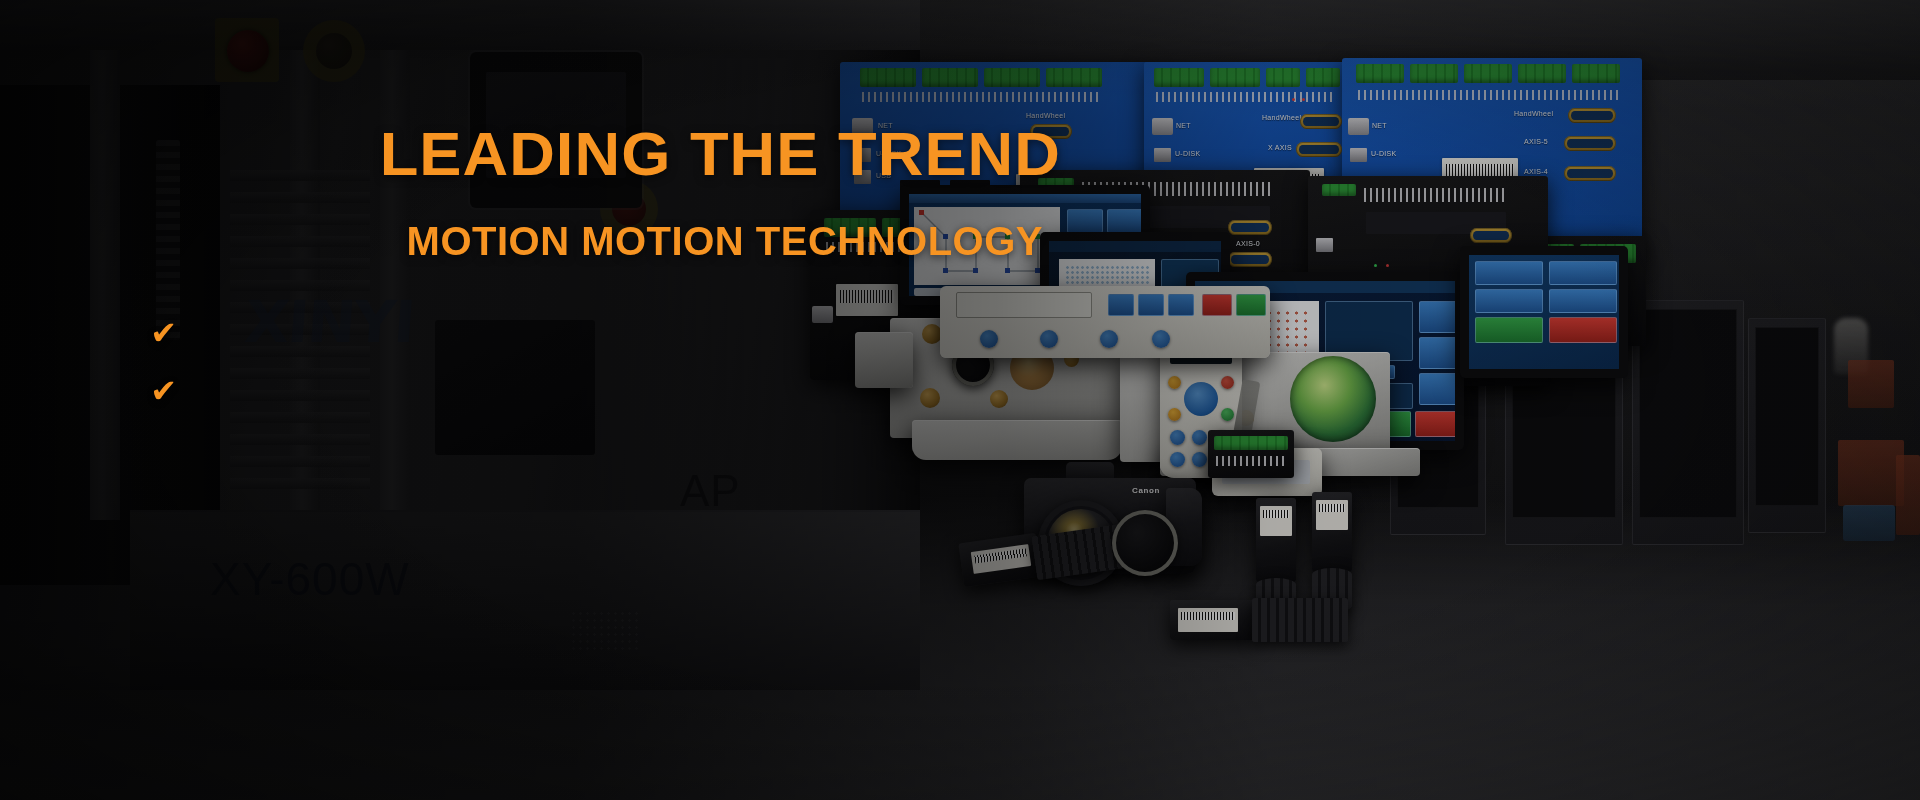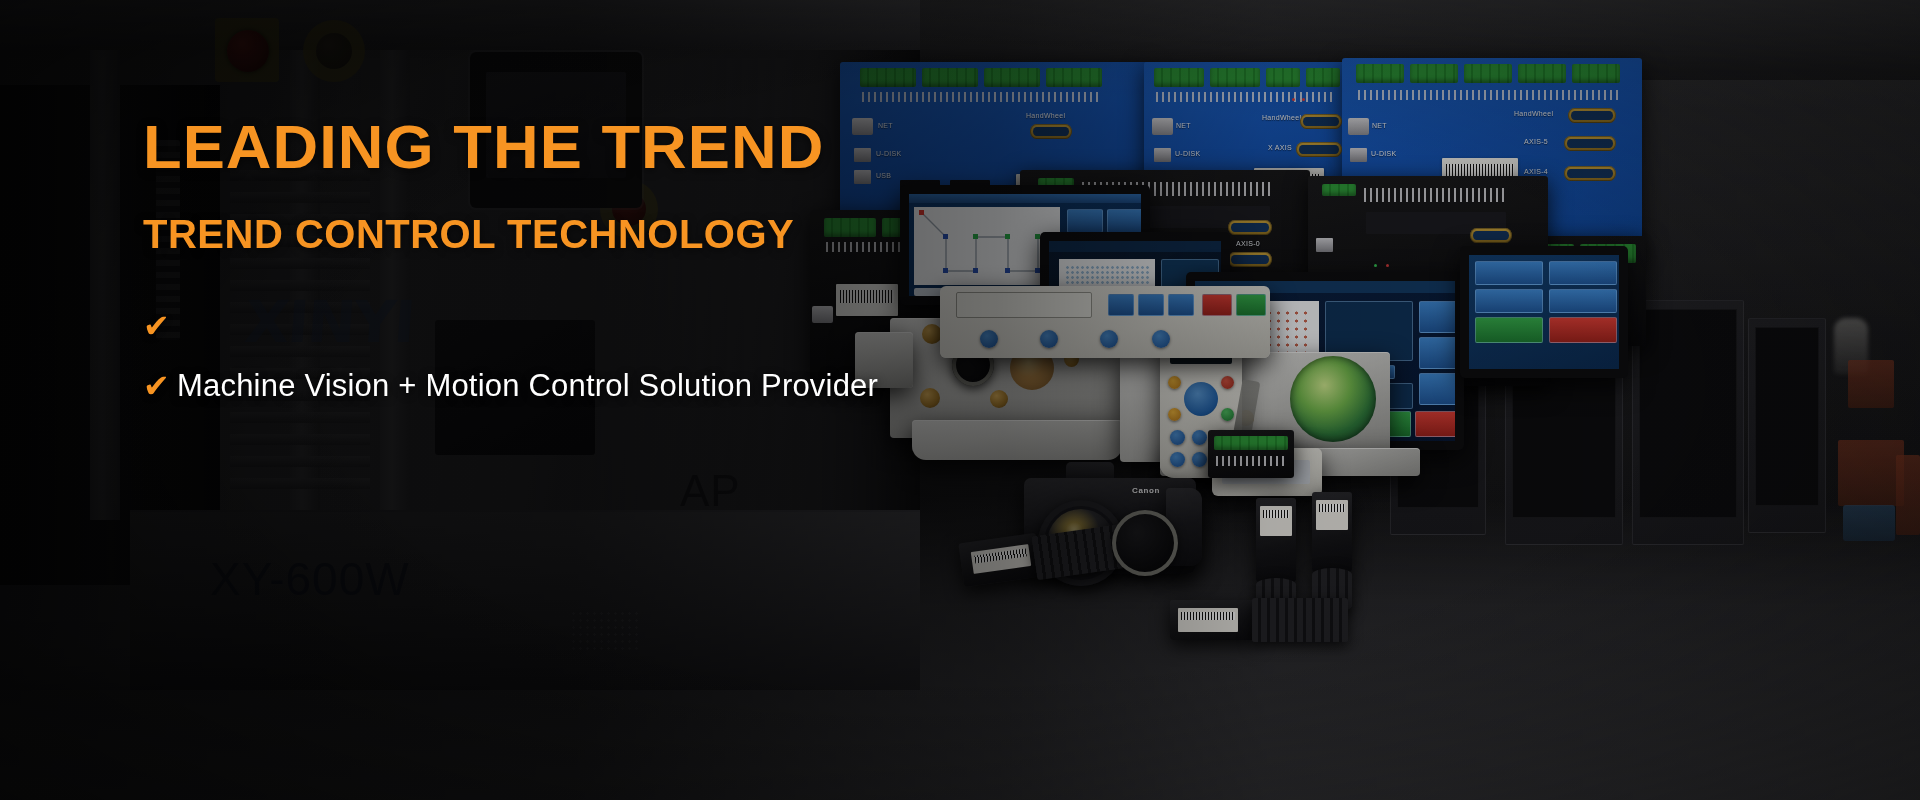--- a/index.html
+++ b/index.html
@@ -373,21 +373,21 @@
   .pbtn.r{ background:radial-gradient(circle at 38% 32%,#e35a48,#9c2c1e); }
   .pbtn.g{ background:radial-gradient(circle at 38% 32%,#4fbd62,#1f7a34); }
 
   .strap {
     position:absolute;
     background:linear-gradient(180deg,#8e8e8a,#5c5c58);
     border-radius:4px; opacity:.9;
   }
 
   
-  .copy { position:absolute; left:143px; top:116px; width:900px; z-index:30; }
+  .copy { position:absolute; left:143px; top:123px; width:900px; z-index:30;text-align:right; }
 
   .headline {
     font-family:"Liberation Sans", sans-serif;
     font-size:62px;
     font-weight:700;
     letter-spacing:1px;
     line-height:1;
     color:#f79422;
     transform:scaleX(1.02);
     transform-origin:left center;
@@ -782,26 +782,25 @@
       <div class="term-green" style="left:6px;top:6px;width:74px;height:14px;"></div>
       <div class="term-pin-row" style="left:8px;top:26px;width:70px;"></div>
     </div>
   </div>
 
   <div class="veil"></div>
   <div class="vignette"></div>
 
   <div class="copy">
     <div class="headline">LEADING THE TREND</div>
-    <div class="subhead">TREND CONTROL TECHNOLOGY</div>
+    <div class="subhead">MOTION MOTION TECHNOLOGY</div>
 
     <div class="bullets">
       <div class="bullet">
         <span class="check">✔</span>
       </div>
       <div class="bullet">
         <span class="check">✔</span>
-        <span class="bullet-text">Machine Vision + Motion Control Solution Provider</span>
       </div>
     </div>
   </div>
 
 </div>
 
 </body></html>

